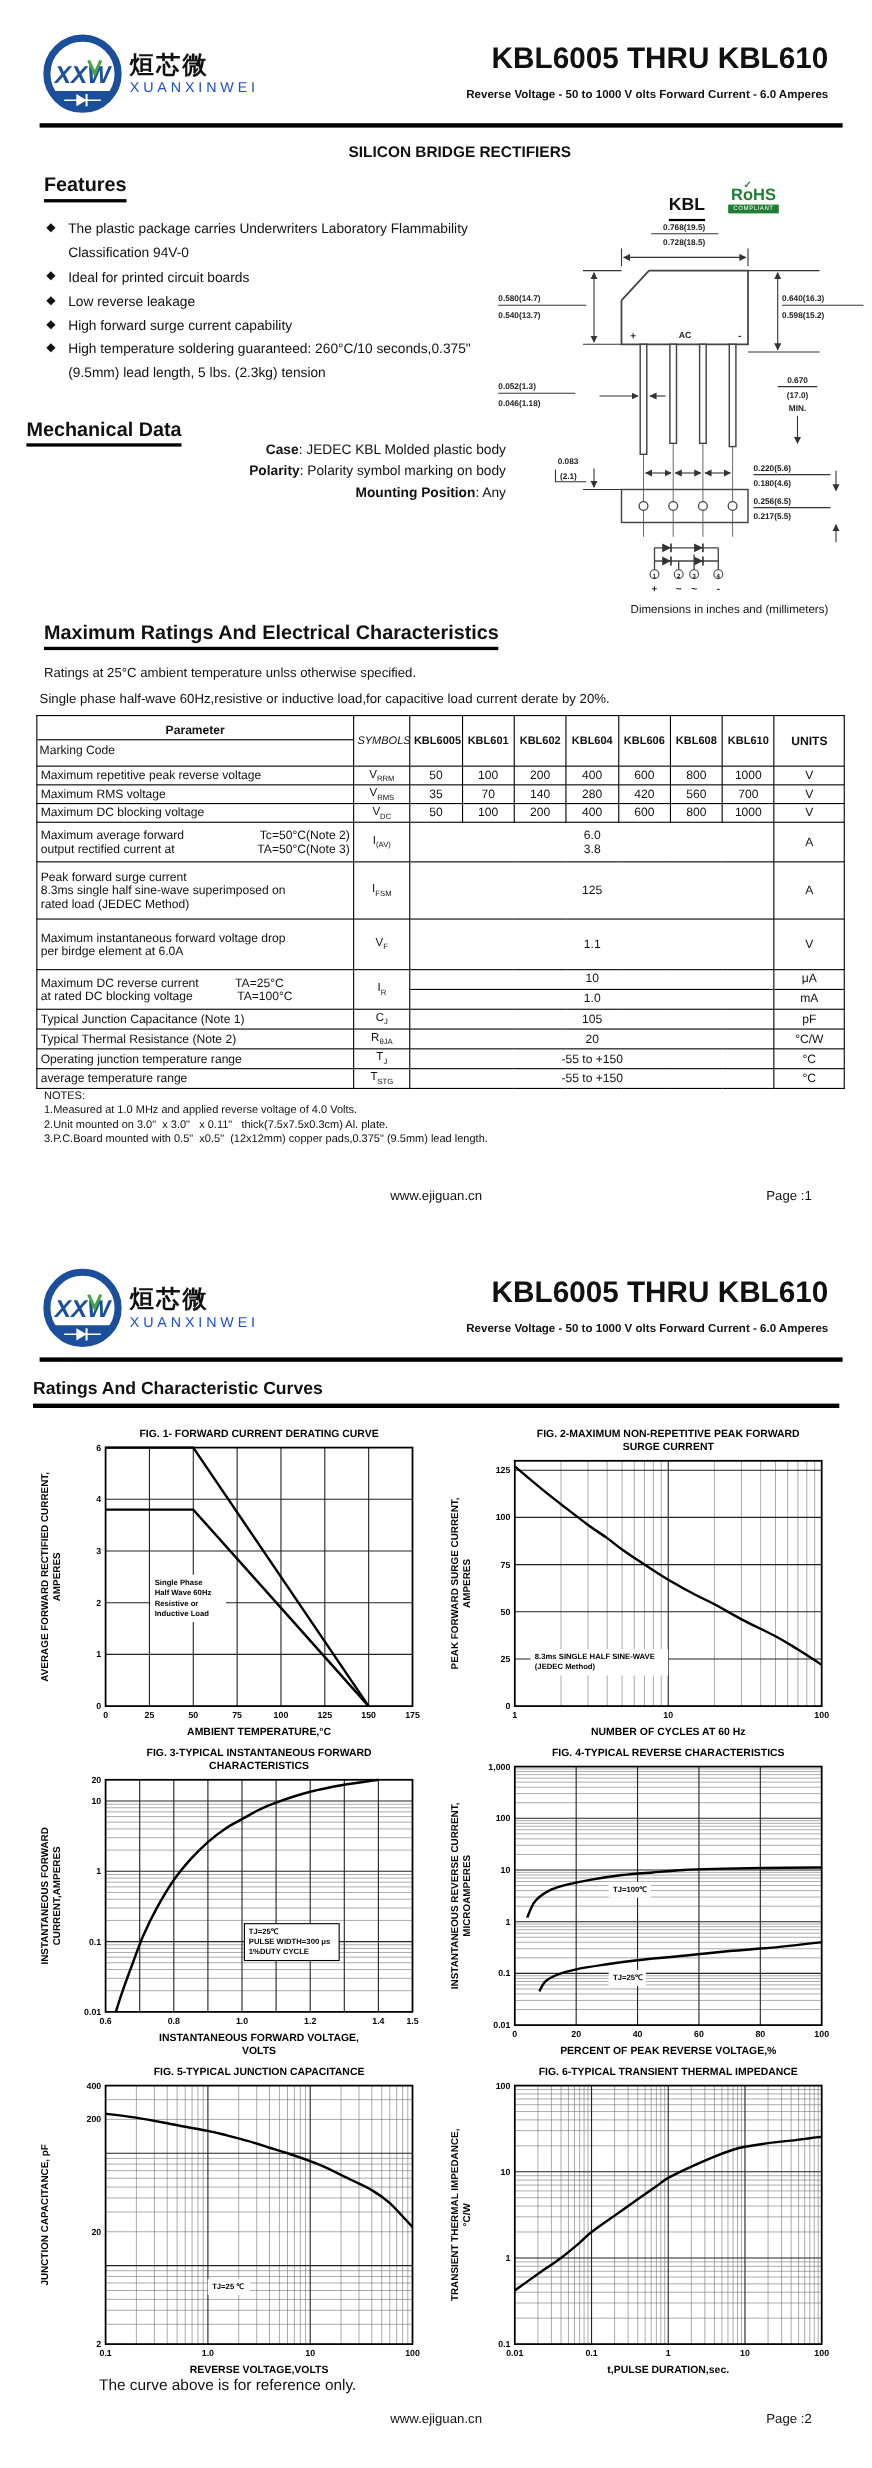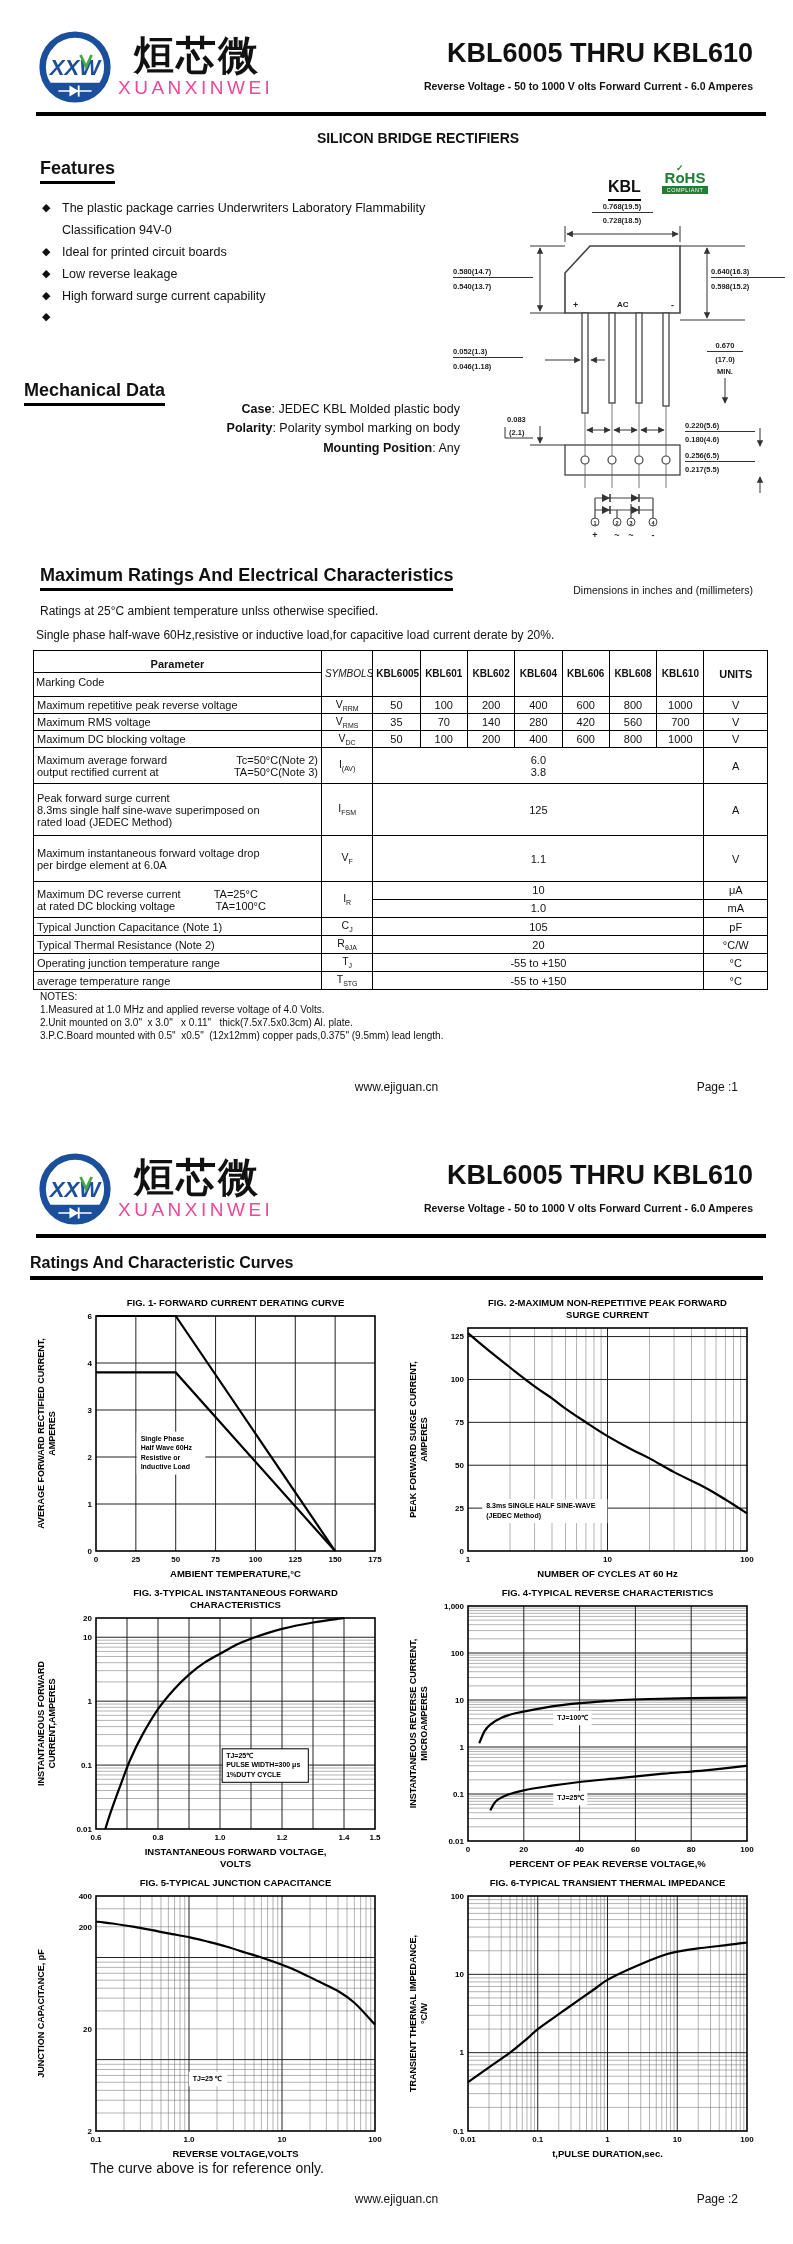--- a/index.html
+++ b/index.html
@@ -4,22 +4,22 @@
 <style>
   *{margin:0;padding:0;box-sizing:border-box;}
   body{width:793px;background:#fff;color:#111;font-family:"Liberation Sans",sans-serif;}
   .page{position:relative;width:793px;height:1122px;background:#fff;overflow:hidden;}
   .abs{position:absolute;}
   
   .hdr-title{font-size:27px;font-weight:bold;letter-spacing:0px;}
   .hdr-sub{font-size:10.5px;font-weight:bold;}
   .hdr-rule{height:4px;background:#000;}
   .logo-wrap{display:flex;align-items:center;}
-  .logo-cn{font-size:40px;font-weight:bold;line-height:1;letter-spacing:2px;margin-left:16px;}
-  .logo-en{font-size:19px;letter-spacing:3.5px;color:#ec4899;margin-top:2px;}
+  .logo-cn{font-size:22px;font-weight:bold;line-height:1;letter-spacing:2px;}
+  .logo-en{font-size:13px;letter-spacing:3.5px;color:#1d4ed8;margin-top:2px;}
   
   .sec-h{font-size:18px;font-weight:bold;border-bottom:3px solid #000;display:inline-block;padding-bottom:2px;}
   .center-h{font-size:14px;font-weight:bold;text-align:center;width:100%;}
   
   .feat{list-style:none;font-size:12.5px;line-height:1.75;width:390px;}
   .feat li{padding-left:22px;position:relative;}
   .feat .blt{position:absolute;left:2px;top:0;font-size:11px;}
   
   .mech{font-size:12.5px;line-height:1.55;width:420px;}
   .mech b{font-weight:bold;}
@@ -51,21 +51,21 @@
   .split{display:flex;justify-content:space-between;}
   .p0{padding:0 !important;}
   .half{height:50%;display:flex;align-items:center;justify-content:center;}
   .half.b{border-bottom:1px solid #000;}
   .notes{font-size:10px;line-height:1.3;}
   .notes div{white-space:pre;}
   
   .foot{font-size:12px;}
   
   .fig{width:355px;height:295px;}
-  .pkg-note{font-size:10.5px;margin-top:36px;}
+  .pkg-note{font-size:10.5px;}
   .ref-note{font-size:14px;}
   .curves-h{font-size:16px;font-weight:bold;border-bottom:4px solid #000;padding-bottom:4px;width:733px;}
 </style>
 </head>
 <body>
 
 <div class="page">
 
   <div class="abs logo-wrap" style="left:38px;top:30px;">
     <svg width="74" height="74" viewBox="0 0 80 80">
@@ -87,21 +87,21 @@
   <div class="abs hdr-rule" style="left:36px;top:112px;width:730px;"></div>
 
   <div class="abs center-h" style="top:130px;left:0;padding-left:43px;">SILICON BRIDGE RECTIFIERS</div>
 
   <div class="abs sec-h" style="left:40px;top:158px;">Features</div>
   <ul class="abs feat" style="left:40px;top:198px;">
     <li><span class="blt">◆</span><span>The plastic package carries Underwriters Laboratory Flammability Classification 94V-0</span></li>
     <li><span class="blt">◆</span><span>Ideal for printed circuit boards</span></li>
     <li><span class="blt">◆</span><span>Low reverse leakage</span></li>
     <li><span class="blt">◆</span><span>High forward surge current capability</span></li>
-    <li><span class="blt">◆</span></li>
+    <li><span class="blt">◆</span><span>High temperature soldering guaranteed: 260°C/10 seconds,0.375"(9.5mm) lead length, 5 lbs. (2.3kg) tension</span></li>
   </ul>
 
   <div class="abs sec-h" style="left:24px;top:380px;">Mechanical Data</div>
   <div class="abs mech" style="left:40px;top:400px;text-align:right;">
     <div><b>Case</b><span>: JEDEC KBL Molded plastic body</span></div>
     <div><b>Polarity</b><span>: Polarity symbol  marking on body</span></div>
     <div><b>Mounting Position</b><span>: Any</span></div>
   </div>
 
   <div class="abs kbl-lbl" style="left:608px;top:178px;">KBL</div>

